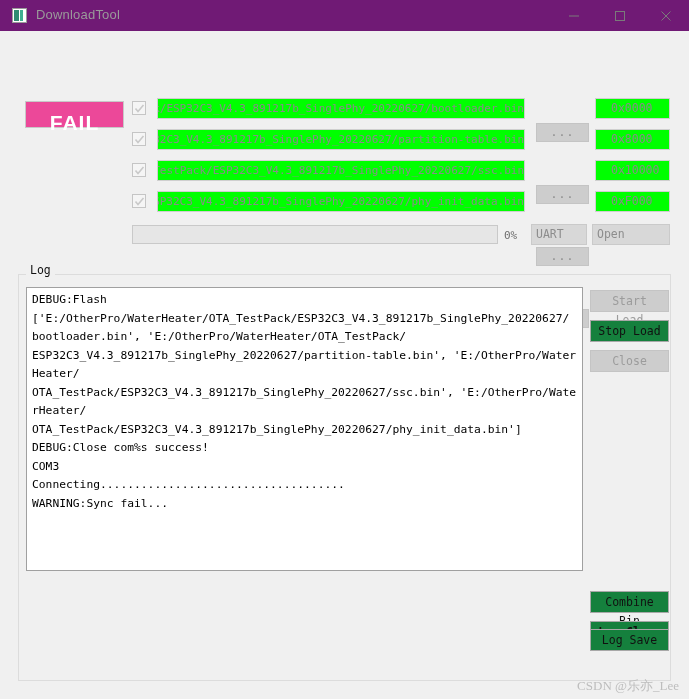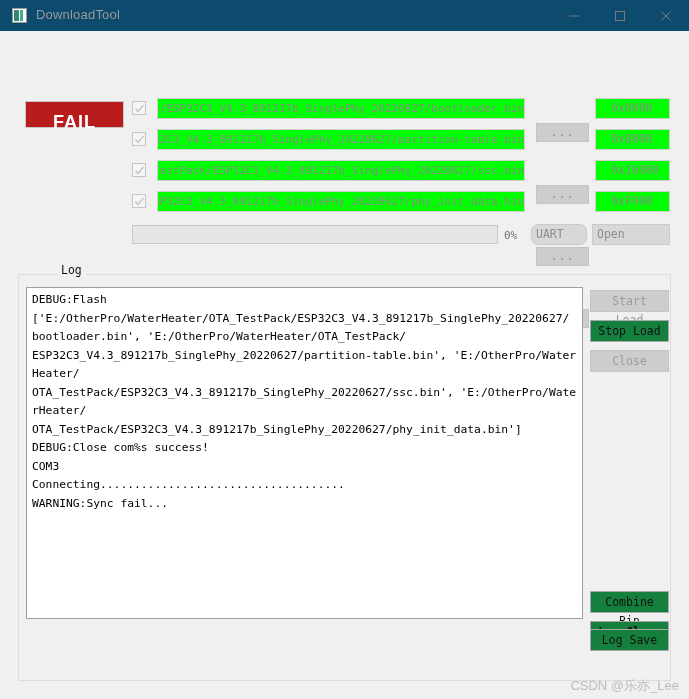--- a/index.html
+++ b/index.html
@@ -24,21 +24,21 @@
     height: 699px;
     background: #f0f0f0;
     box-sizing: border-box;
   }
 
   
   #title-bar {
     position: absolute;
     left: 0; top: 0;
     width: 689px; height: 31px;
-    background: #0c4a6e;
+    background: #701a75;
     border-bottom: 1px solid #e8e8e8;
   }
   #title-icon {
     position: absolute;
     left: 12px; top: 8px;
     width: 15px; height: 15px;
     background: #ffffff;
     border: 1px solid #9a9a9a;
     box-sizing: border-box;
   }
@@ -140,25 +140,25 @@
     width: 689px; height: 185px;
     background: #f0f0f0;
   }
 
   
   #status-box {
     position: absolute;
     left: 25px; top: 27px;
     width: 99px; height: 27px;
     box-sizing: border-box;
-    background: #b91c1c;
+    background: #ec4899;
     border: 1px solid #c8c8c8;
     color: #ffffff;
     font-family: "Liberation Sans", sans-serif;
-    font-size: 18px;
+    font-size: 21px;
     font-weight: bold;
     text-align: center;
     line-height: 41px;
     letter-spacing: 1px;
   }
   #mac-box {
     position: absolute;
     left: 25px; top: 80px;
     width: 99px; height: 92px;
     box-sizing: border-box;
@@ -256,21 +256,21 @@
     background: #d8d8d8;
     border: 1px solid #cacaca;
     color: #8d8d8d;
     font-family: "DejaVu Sans Mono", monospace;
     font-size: 11.5px;
     line-height: 19px;
     padding-left: 4px;
     overflow: hidden;
     white-space: nowrap;
   }
-  #combo-iface { left: 531px; width: 56px; border-radius: 7px; }
+  #combo-iface { left: 531px; width: 56px; }
   #combo-media { left: 592px; width: 78px; }
   #combo-iface .arrow:before, #combo-media .arrow:before {
     border-top-color: #a9a9a9;
   }
 
   
   #log-group {
     position: absolute;
     left: 18px; top: 274px;
     width: 653px; height: 407px;
@@ -278,26 +278,25 @@
     border: 1px solid #dcdcdc;
   }
   #log-legend {
     position: absolute;
     left: 26px; top: 263px;
     background: #f0f0f0;
     padding: 0 4px;
     font-family: "DejaVu Sans Mono", monospace;
     font-size: 11.5px;
     color: #111;
-    margin-left: 31px;
   }
   #log-text {
     position: absolute;
     left: 26px; top: 287px;
-    width: 557px; height: 332px;
+    width: 557px; height: 284px;
     box-sizing: border-box;
     background: #ffffff;
     border: 1px solid #a0a0a0;
     font-family: "DejaVu Sans Mono", monospace;
     font-size: 11.3px;
     line-height: 18.5px;
     color: #000;
     padding: 3px 2px 0 5px;
     overflow: hidden;
     white-space: pre-wrap;
@@ -322,21 +321,21 @@
   .side-btn.disabled {
     background: #cdcdcd;
     border-color: #c4c4c4;
     color: #9c9c9c;
   }
 
   
   #watermark {
     position: absolute;
     right: 10px; bottom: 4px;
-    font-family: Liberation Sans, sans-serif;
+    font-family: Liberation Serif, serif;
     font-size: 13px;
     color: #bdbdbd;
     white-space: nowrap;
   }
 </style>
 </head>
 <body>
 
 <div id="app-window">
 

